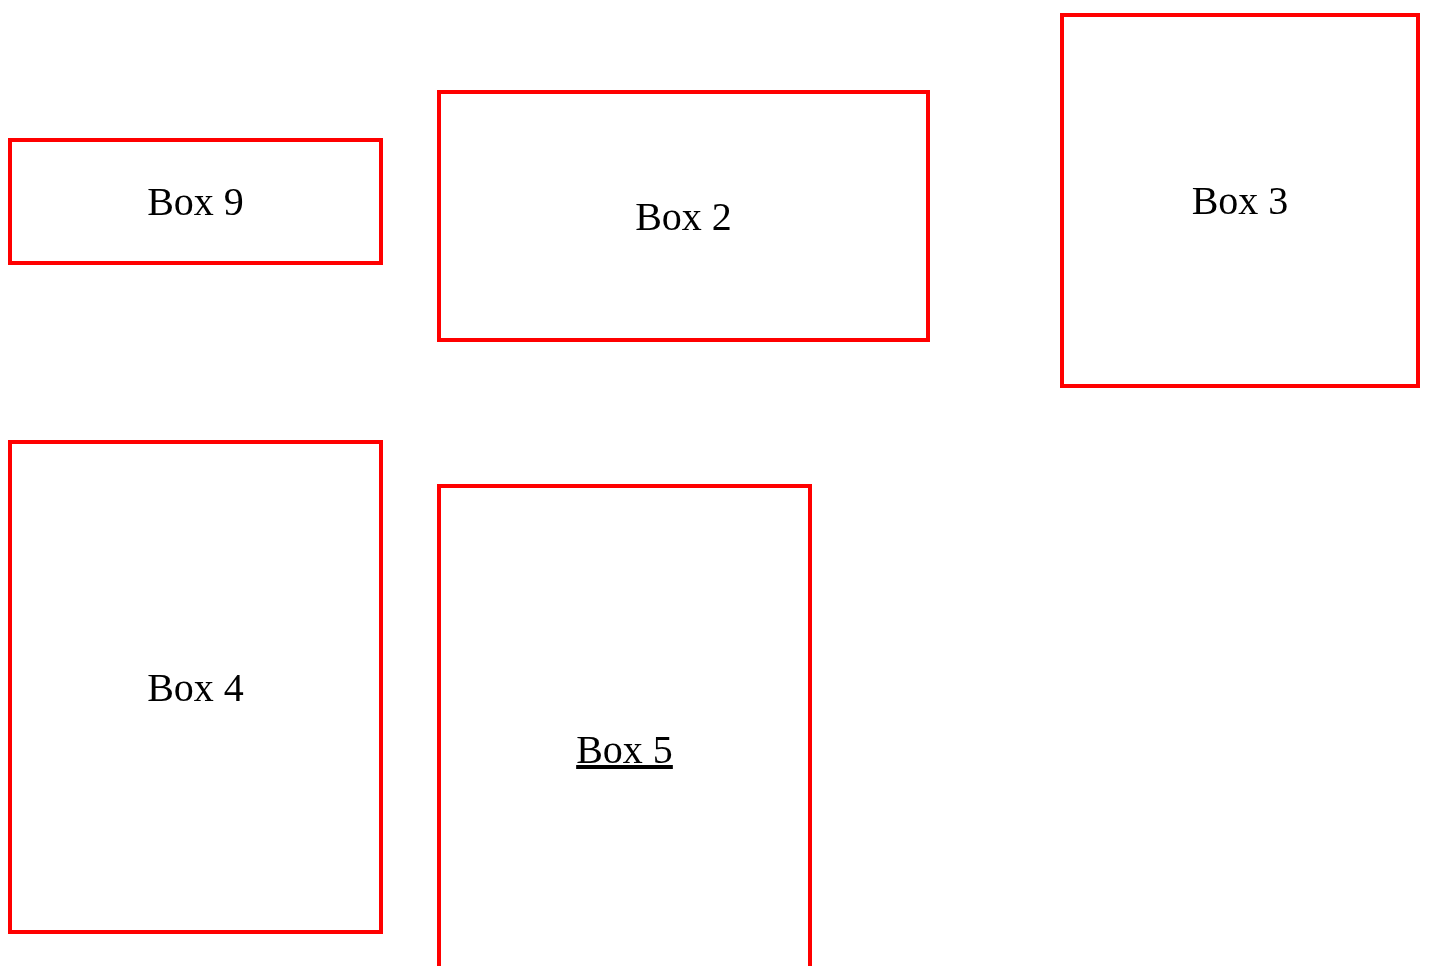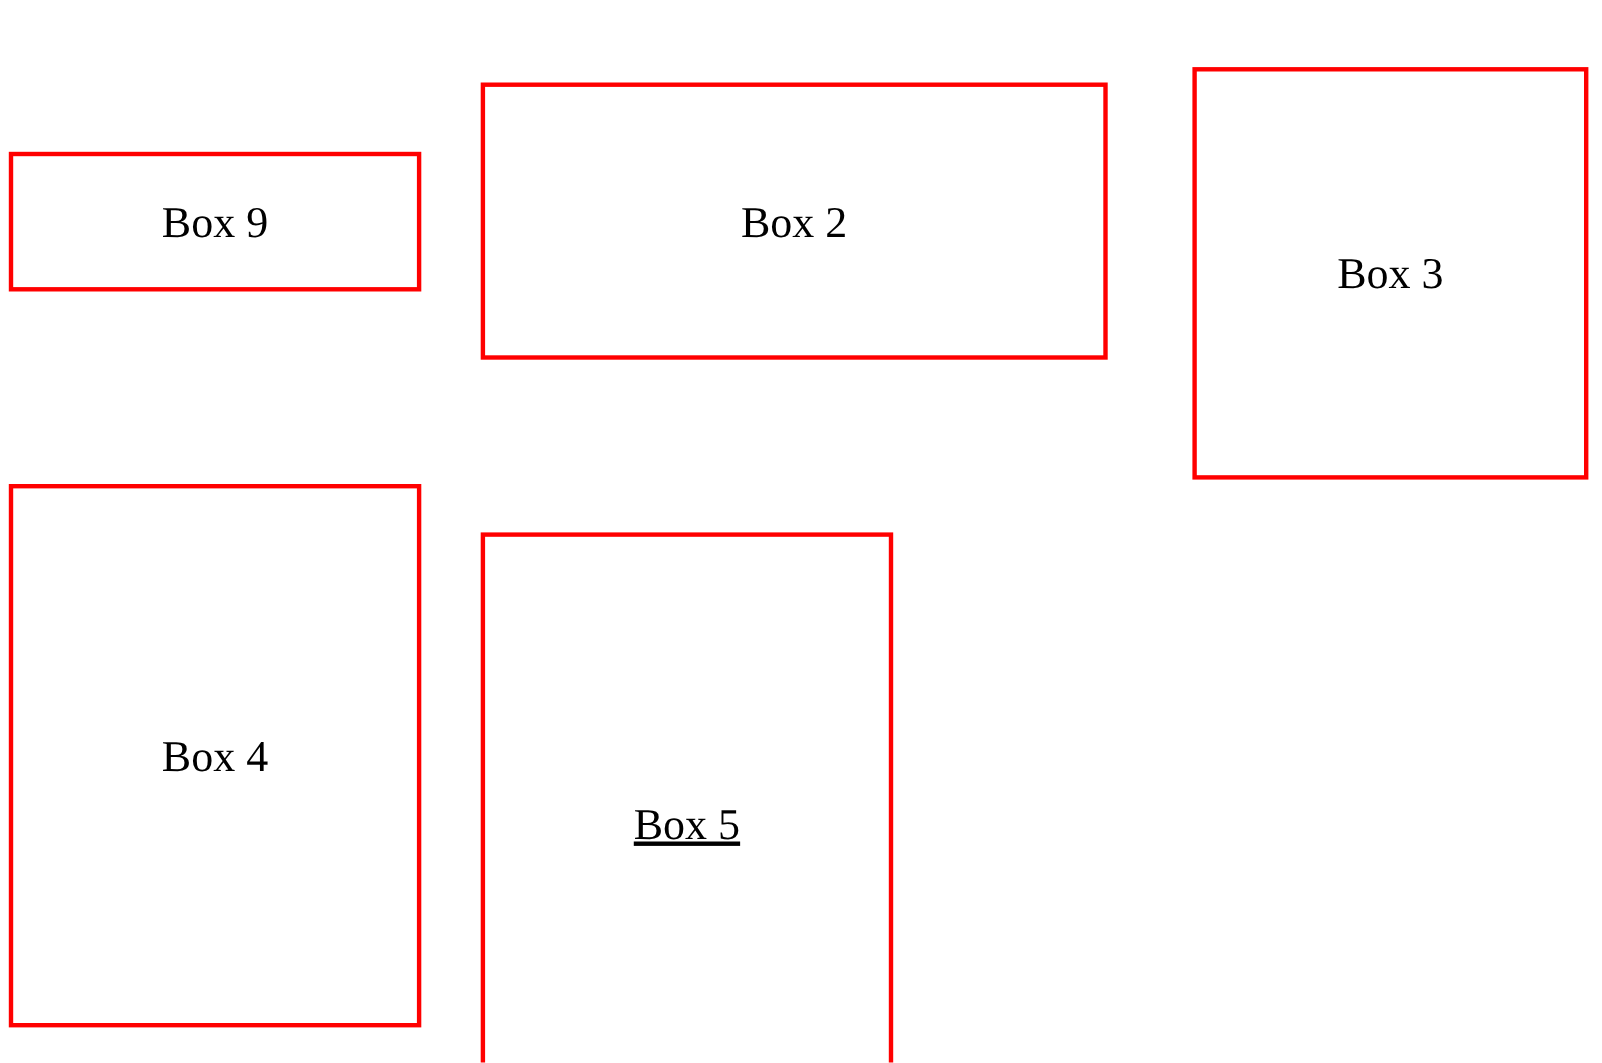--- a/index.html
+++ b/index.html
@@ -23,22 +23,22 @@
     align-items: center;
     justify-content: center;
   }
   .box-label {
     font-size: 40px;
     color: #000000;
     white-space: nowrap;
   }
   
   #box1 { left: 8px;    top: 138px; width: 375px; height: 127px; }
-  #box2 { left: 437px;  top: 75px;  width: 570px; height: 252px; }
-  #box3 { left: 1084px; top: 13px;  width: 360px; height: 375px; margin-top: 48px; }
+  #box2 { left: 437px;  top: 90px;  width: 493px; height: 252px; }
+  #box3 { left: 1060px; top: 13px;  width: 360px; height: 375px; }
   #box4 { left: 8px;    top: 440px; width: 375px; height: 494px; align-items: center; }
   #box5 { left: 437px;  top: 484px; width: 375px; height: 531px; text-decoration: underline; }
 </style>
 </head>
 <body>
 
 <div id="box1" class="box">
   <span class="box-label">Box 9</span>
 </div>
 

